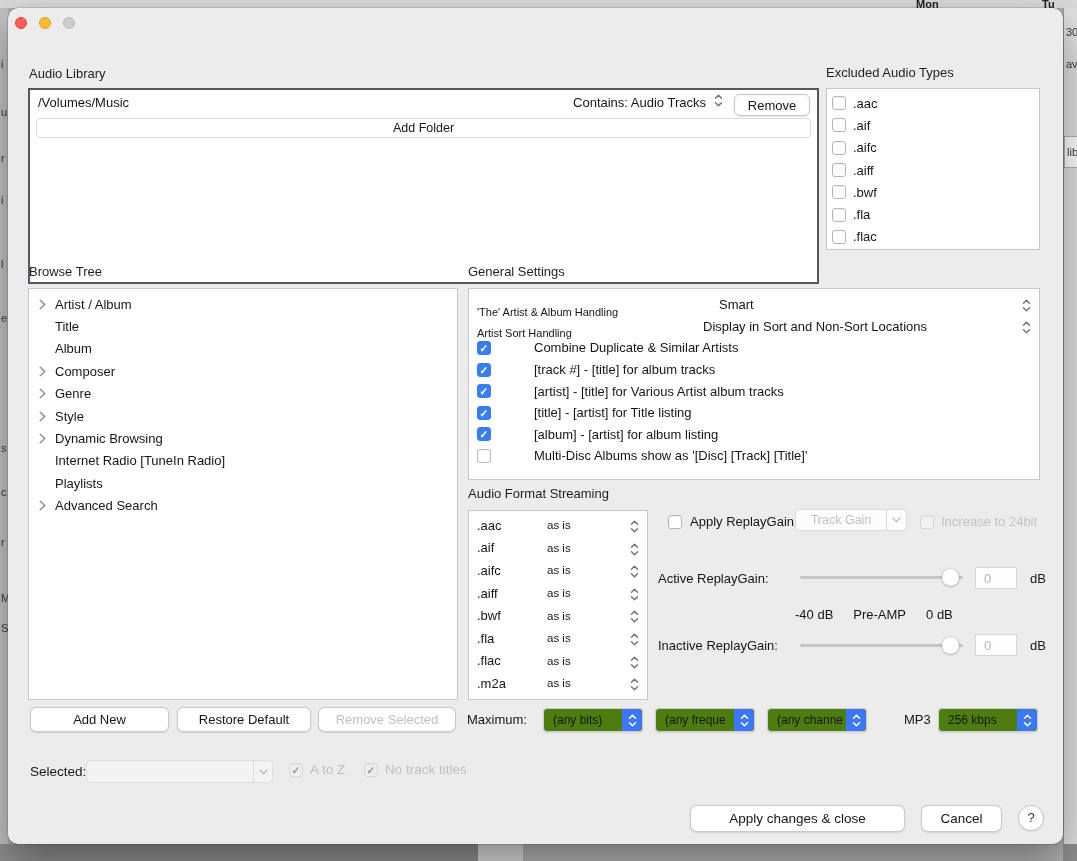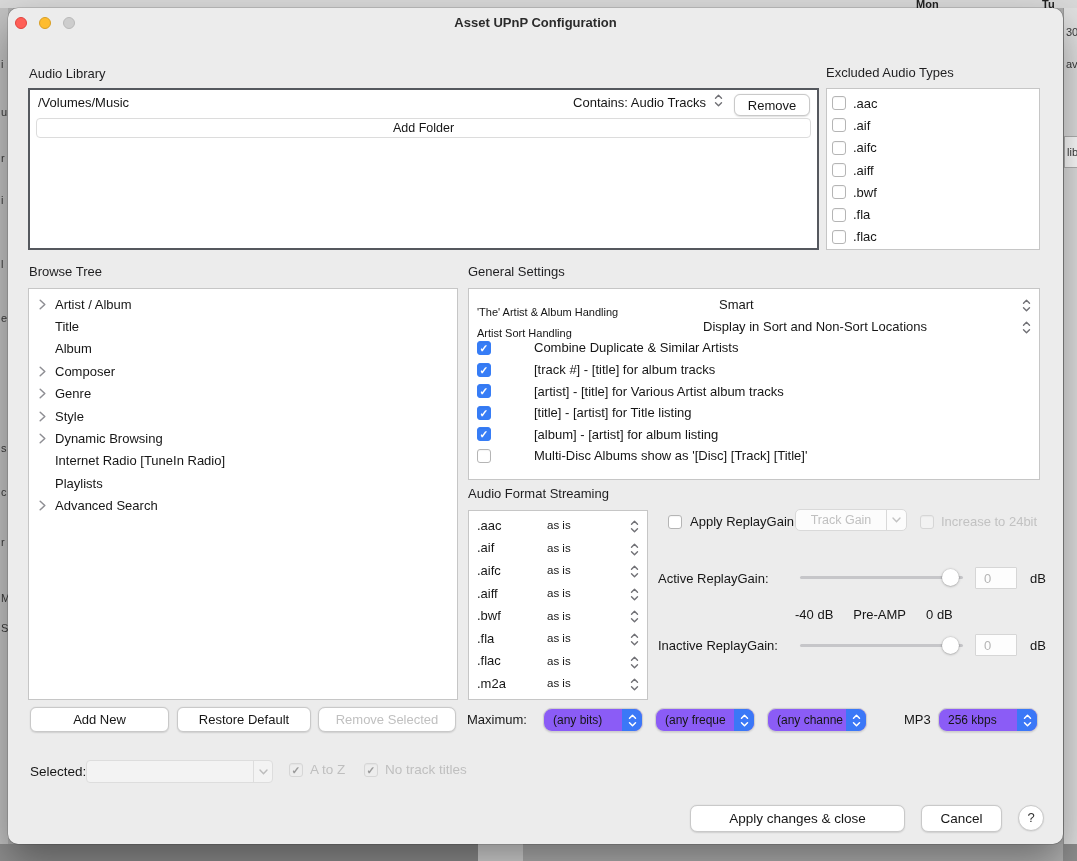--- a/index.html
+++ b/index.html
@@ -27,21 +27,21 @@
   .light.red    { left:7px;  background:#ff5f57; border:0.5px solid #e0443e; }
   .light.yellow { left:31px; background:#febc2e; border:0.5px solid #d89e24; }
   .light.gray   { left:55px; background:#cdcdcd; border:0.5px solid #b9b9b9; }
   .title { position:absolute; top:7px; width:100%; text-align:center; font-size:13px; font-weight:bold; color:#2b2b2b; }
 
   .section-label { position:absolute; font-size:13px; color:#1f1f21; }
   .panel { position:absolute; background:#fff; border:1px solid #c6c6c6; }
 
   
   .lbl-audio-library { left:21px; top:58px; }
-  .library-box { position:absolute; left:20px; top:80px; width:791px; height:162px; background:#fff; border:2px solid #55585e; }
+  .library-box { position:absolute; left:20px; top:80px; width:791px; height:196px; background:#fff; border:2px solid #55585e; }
   .lib-row { position:relative; height:26px; }
   .lib-path { position:absolute; left:8px; top:5px; font-size:13px; color:#161616; }
   .contains { position:absolute; right:94px; top:4px; display:flex; align-items:center; gap:8px; font-size:13px; color:#161616; cursor:default; }
   .remove-btn { position:absolute; right:7px; top:4px; width:76px; height:22px; }
   .addfolder { position:absolute; left:6px; right:6px; top:28px; height:20px; background:#fff; border:1px solid #dcdcdc; border-radius:4px; font-size:12.5px; color:#161616; font-family:inherit; }
 
   .btn { background:#fff; border:1px solid #c9c9c9; border-radius:6px; font-family:inherit; font-size:13px; color:#161616; box-shadow:0 0.5px 1.5px rgba(0,0,0,.12); }
   .btn.disabled { color:#c0c0c0;border-radius:7px; }
 
   
@@ -108,21 +108,21 @@
   .unit { position:absolute; font-size:13px; color:#161616; }
   .u1 { left:1022px; top:563px; }
   .u2 { left:1022px; top:630px; }
   .rg-scale { position:absolute; left:787px; top:599px; display:flex; gap:20px; font-size:13px; color:#161616; }
 
   
   .btn-addnew { position:absolute; left:22px; top:699px; width:139px; height:25px;text-align:center; }
   .btn-restore { position:absolute; left:169px; top:699px; width:134px; height:25px; }
   .btn-removesel { position:absolute; left:310px; top:699px; width:138px; height:25px; }
   .max-label { position:absolute; left:459px; top:704px; font-size:13px; color:#161616; }
-  .popup { position:absolute; height:24px; width:100px; background:#8b5cf6; border:1px solid #cfcfcf; border-radius:9px; box-shadow:0 0.5px 1.5px rgba(0,0,0,.1); display:flex; align-items:center; overflow:hidden; }
+  .popup { position:absolute; height:24px; width:100px; background:#4d7c0f; border:1px solid #cfcfcf; border-radius:4px; box-shadow:0 0.5px 1.5px rgba(0,0,0,.1); display:flex; align-items:center; overflow:hidden; }
   .p-label { flex:1; font-size:12px; color:#161616; padding-left:9px; white-space:nowrap; overflow:hidden; }
   .p-cap { width:20px; height:100%; flex:none; background:#3b78f7; display:flex; align-items:center; justify-content:center; border-radius:0 5px 5px 0; }
   .pu-bits { left:535px; top:700px; }
   .pu-freq { left:647px; top:700px; }
   .pu-chan { left:759px; top:700px; }
   .pu-kbps { left:930px; top:700px; }
   .mp3-label { position:absolute; left:896px; top:704px; font-size:13px; color:#161616; }
 
   
   .sel-label { position:absolute; left:22px; top:756px; font-size:13.5px; color:#161616; }
@@ -172,21 +172,20 @@
     <div class="seg1"></div>
     <div class="seg2"></div>
   </div>
 
   <div class="window">
 
     <div class="titlebar">
       <div class="light red"></div>
       <div class="light yellow"></div>
       <div class="light gray"></div>
-      <div class="title">Asset UPnP Configuration</div>
     </div>
 
     <div class="section-label lbl-audio-library">Audio Library</div>
     <div class="library-box">
       <div class="lib-row">
         <span class="lib-path">/Volumes/Music</span>
         <div class="contains">
           <span>Contains: Audio Tracks</span>
           <span><svg width="9" height="13" viewBox="0 0 9 13">
                 <path d="M1.5 4.2 4.5 1.2 7.5 4.2M1.5 8.8 4.5 11.8 7.5 8.8" fill="none" stroke="#707075" stroke-width="1.4" stroke-linecap="round" stroke-linejoin="round"></path>

